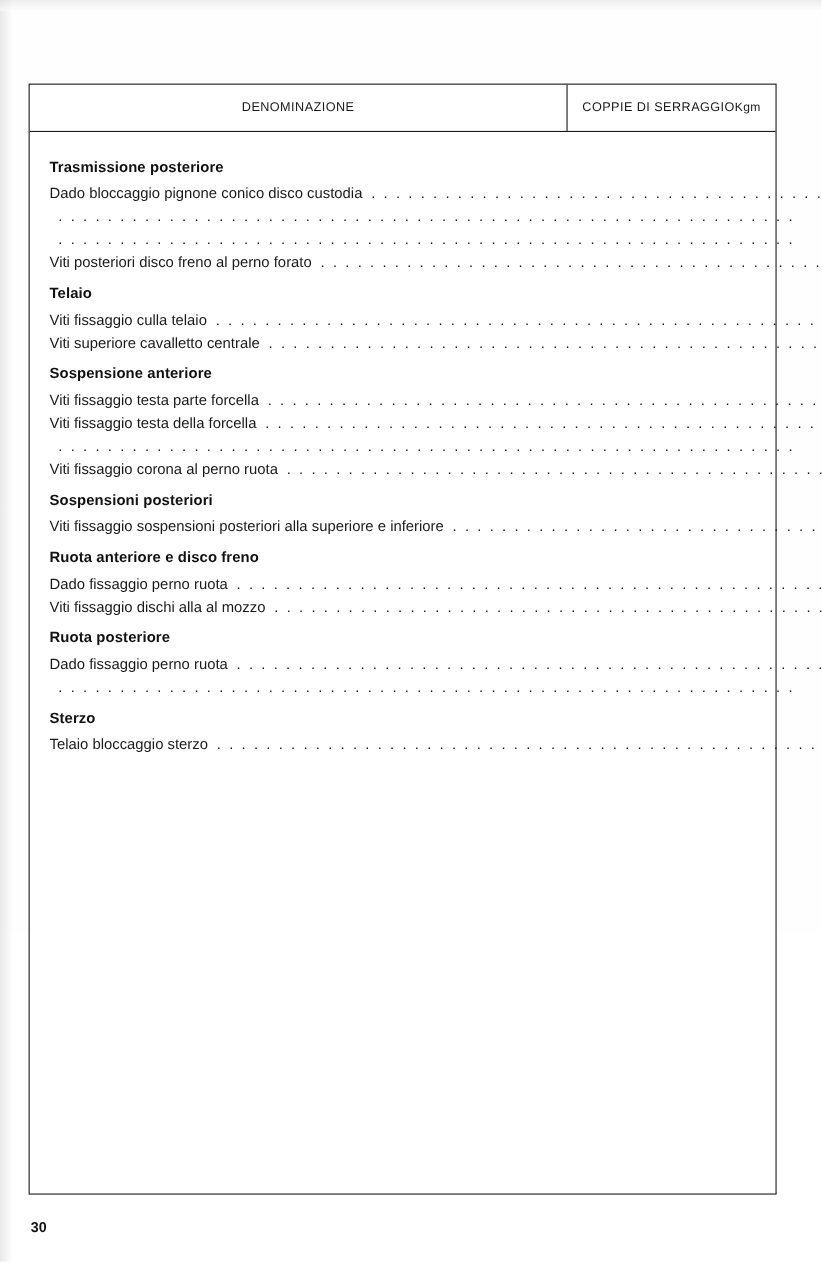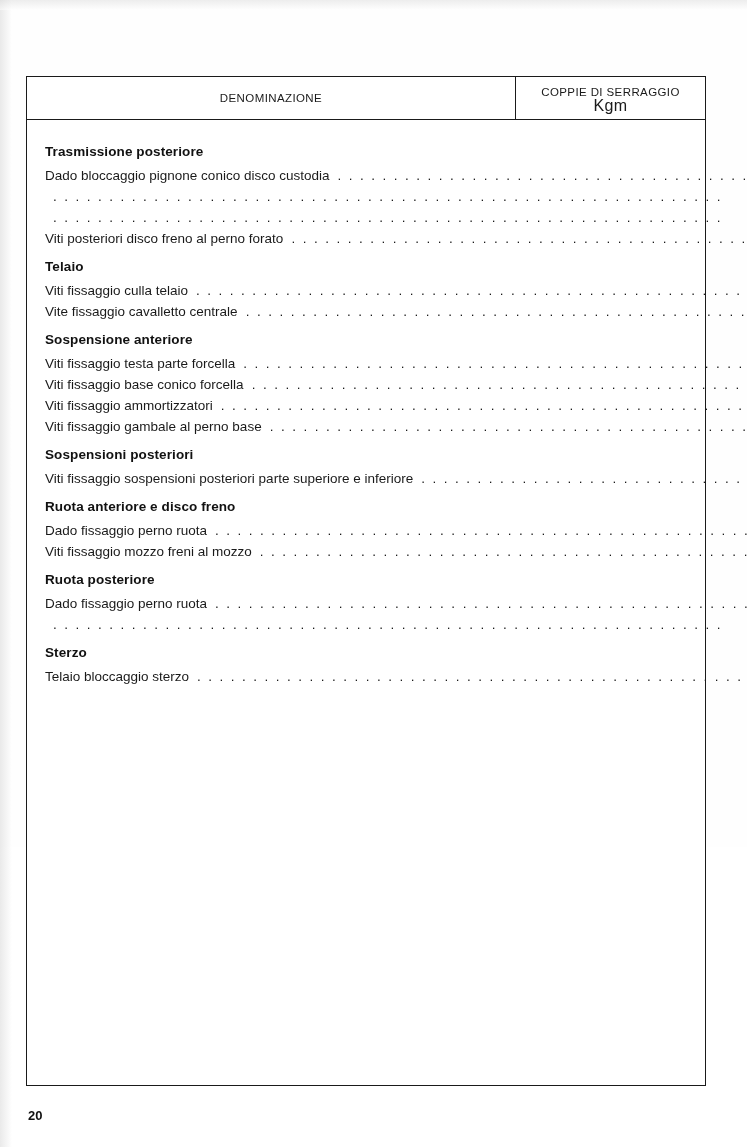--- a/index.html
+++ b/index.html
@@ -43,33 +43,32 @@
     border-right: 1.5px solid #1a1a1a;
     box-sizing: border-box;
     display: flex;
     align-items: center;
     justify-content: center;
   }
   .th-right {
     flex: 1;
     box-sizing: border-box;
     display: flex;
-    flex-direction: column;
     align-items: center;
     justify-content: center;
   }
   .th-text {
     font-size: 11.5px;
     letter-spacing: 0.4px;
     color: #1a1a1a;
     text-align: center;
     line-height: 14px;
   }
   .th-sub {
-    font-size: 16px;
+    font-size: 11px;
     letter-spacing: 0.3px;
     color: #1a1a1a;
     text-align: center;
     line-height: 13px;
   }
   .tbody {
     display: flex;
     height: calc(100% - 43px);
   }
   .col-left {
@@ -167,66 +166,65 @@
           <div class="row-left">
             <span class="row-label">Viti posteriori disco freno al perno forato</span>
             <span class="dots">............................................................</span>
           </div>
           <div class="group-title">Telaio</div>
           <div class="row-left">
             <span class="row-label">Viti fissaggio culla telaio</span>
             <span class="dots">............................................................</span>
           </div>
           <div class="row-left">
-            <span class="row-label">Vite fissaggio cavalletto centrale</span>
+            <span class="row-label">Viti superiore cavalletto centrale</span>
             <span class="dots">............................................................</span>
           </div>
           <div class="group-title">Sospensione anteriore</div>
           <div class="row-left">
             <span class="row-label">Viti fissaggio testa parte forcella</span>
             <span class="dots">............................................................</span>
           </div>
           <div class="row-left">
-            <span class="row-label">Viti fissaggio base conico forcella</span>
-            <span class="dots">............................................................</span>
-          </div>
-          <div class="row-left">
-            <span class="row-label">Viti fissaggio ammortizzatori</span>
-            <span class="dots">............................................................</span>
-          </div>
-          <div class="row-left">
-            <span class="row-label">Viti fissaggio gambale al perno base</span>
+            <span class="row-label">Viti fissaggio testa della forcella</span>
+            <span class="dots">............................................................</span>
+          </div>
+          <div class="row-left">
+            <span class="dots">............................................................</span>
+          </div>
+          <div class="row-left">
+            <span class="row-label">Viti fissaggio corona al perno ruota</span>
             <span class="dots">............................................................</span>
           </div>
           <div class="group-title">Sospensioni posteriori</div>
           <div class="row-left">
-            <span class="row-label">Viti fissaggio sospensioni posteriori parte superiore e inferiore</span>
+            <span class="row-label">Viti fissaggio sospensioni posteriori alla superiore e inferiore</span>
             <span class="dots">............................................................</span>
           </div>
           <div class="group-title">Ruota anteriore e disco freno</div>
           <div class="row-left">
             <span class="row-label">Dado fissaggio perno ruota</span>
             <span class="dots">............................................................</span>
           </div>
           <div class="row-left">
-            <span class="row-label">Viti fissaggio mozzo freni al mozzo</span>
+            <span class="row-label">Viti fissaggio dischi alla al mozzo</span>
             <span class="dots">............................................................</span>
           </div>
           <div class="group-title">Ruota posteriore</div>
           <div class="row-left">
             <span class="row-label">Dado fissaggio perno ruota</span>
             <span class="dots">............................................................</span>
           </div>
           <div class="row-left">
             <span class="dots">............................................................</span>
           </div>
           <div class="group-title">Sterzo</div>
           <div class="row-left">
             <span class="row-label">Telaio bloccaggio sterzo</span>
             <span class="dots">............................................................</span>
           </div>
         </div>
 
     </div>
   </div>
 
-  <div class="page-number">20</div>
+  <div class="page-number">30</div>
 </div>
 
 </body></html>

